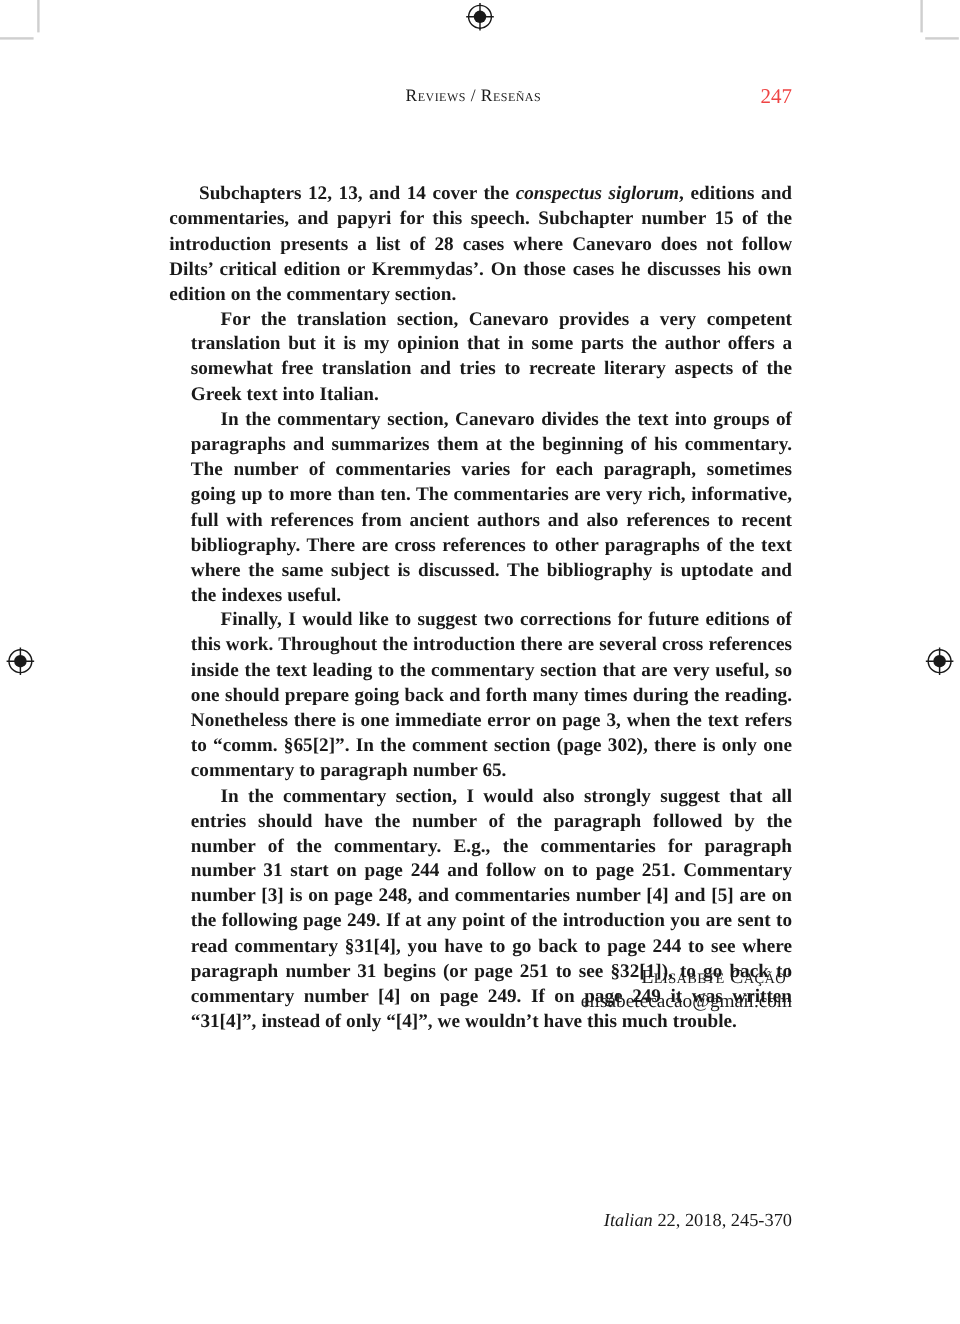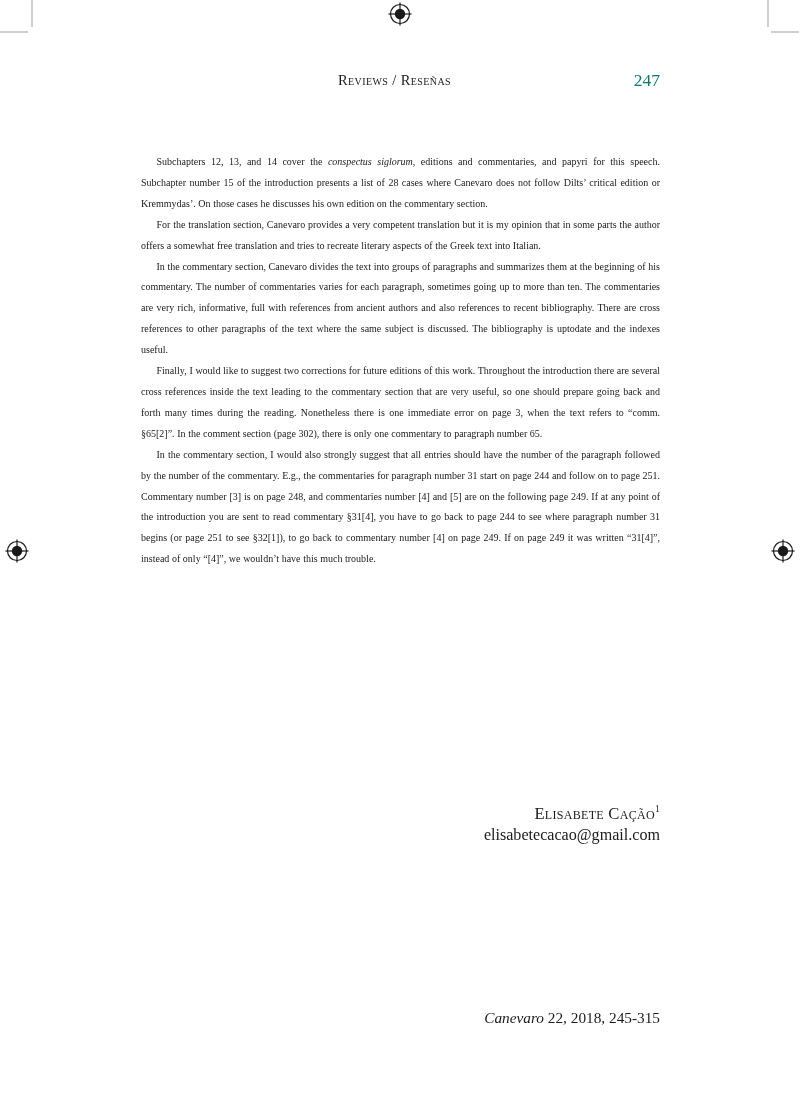--- a/index.html
+++ b/index.html
@@ -63,40 +63,41 @@
     font-variant: small-caps;
     letter-spacing: 0.4px;
     color: #1a1a1a;
     white-space: nowrap;
   }
   .rh-folio {
     position: absolute;
     right: 0;
     top: -2px;
     font-size: 17.5px;
-    color: #0f766e;
+    color: #ef4444;
   }
 
   
   .textblock {
     position: absolute;
     left: 141px;
     top: 152px;
     width: 519px;
   }
   .textblock p {
     margin: 0;
-    font-size: 10px;
+    font-size: 16px;
     line-height: 20.9px;
     text-align: justify;
     text-indent: 1.55em;
     hyphens: manual;
     word-spacing: 0.01em;
-  }
-  .textblock p + p { margin-top: 0; }
+    font-weight: bold;
+  }
+  .textblock p + p { margin-top: 0; margin-left: 18px; }
   em { font-style: italic; }
 
   
   .signature {
     position: absolute;
     left: 141px;
     top: 789px;
     width: 519px;
     text-align: right;
     font-size: 16.1px;
@@ -211,15 +212,15 @@
   </div>
 
   <div class="signature">
     <span class="sig-line sig-name"><span>Elisabete Cação</span><sup>1</sup></span>
     <span class="sig-line">elisabetecacao@gmail.com</span>
   </div>
 
   <div class="footnote-rule"></div>
 
 
-  <div class="footer"><em>Canevaro</em><span> 22, 2018, 245-315</span></div>
+  <div class="footer"><em>Italian</em><span> 22, 2018, 245-370</span></div>
 
 </div>
 
 </body></html>

